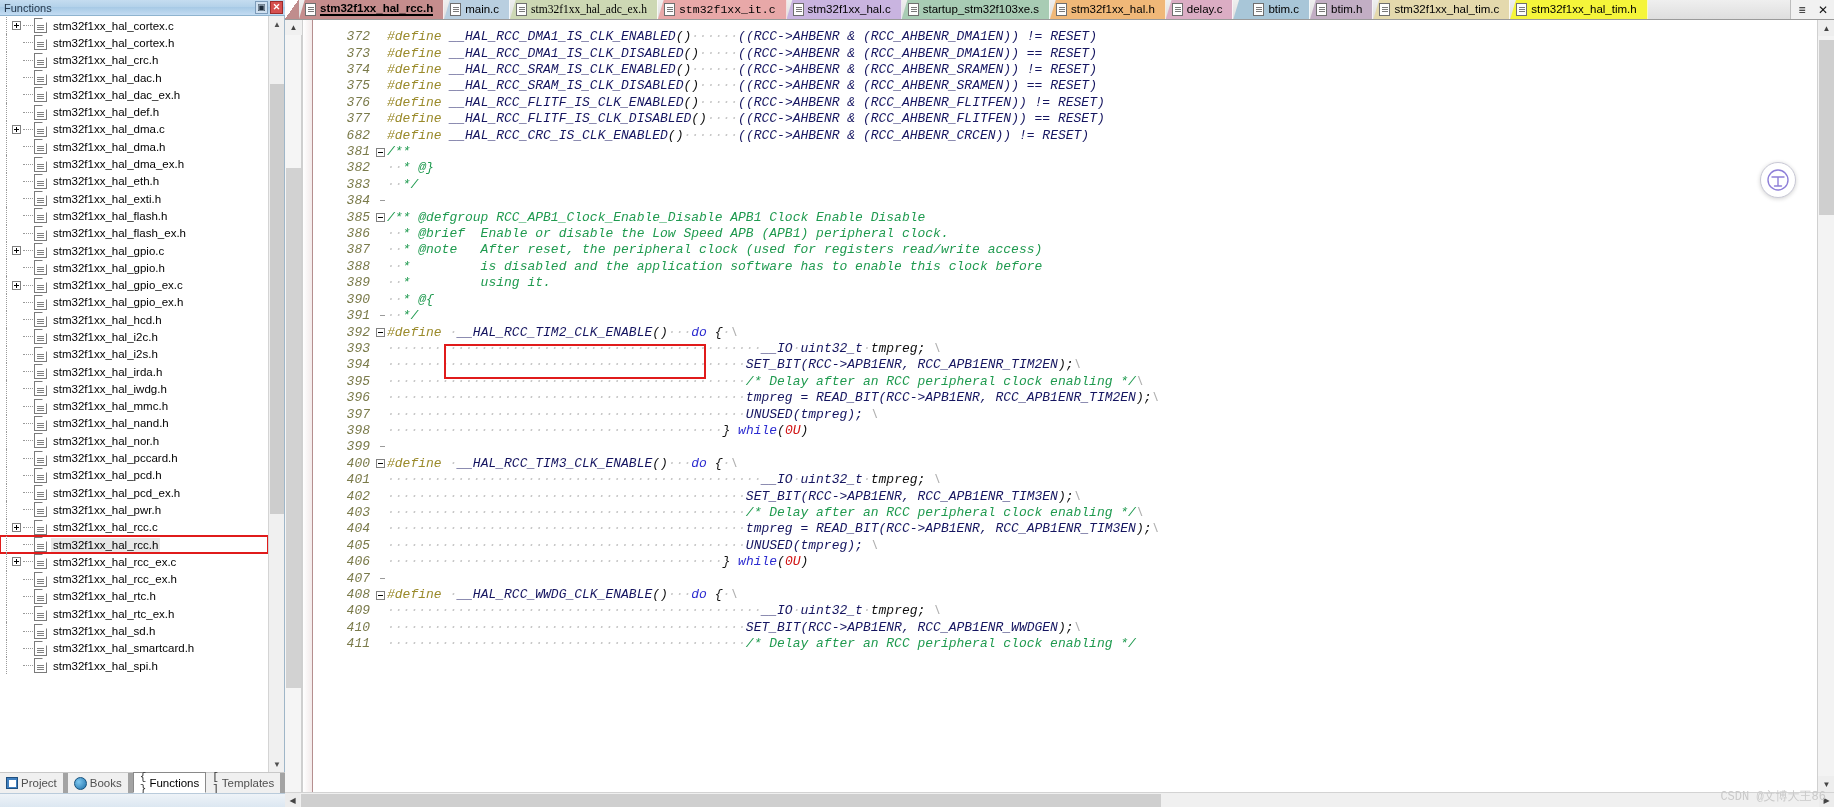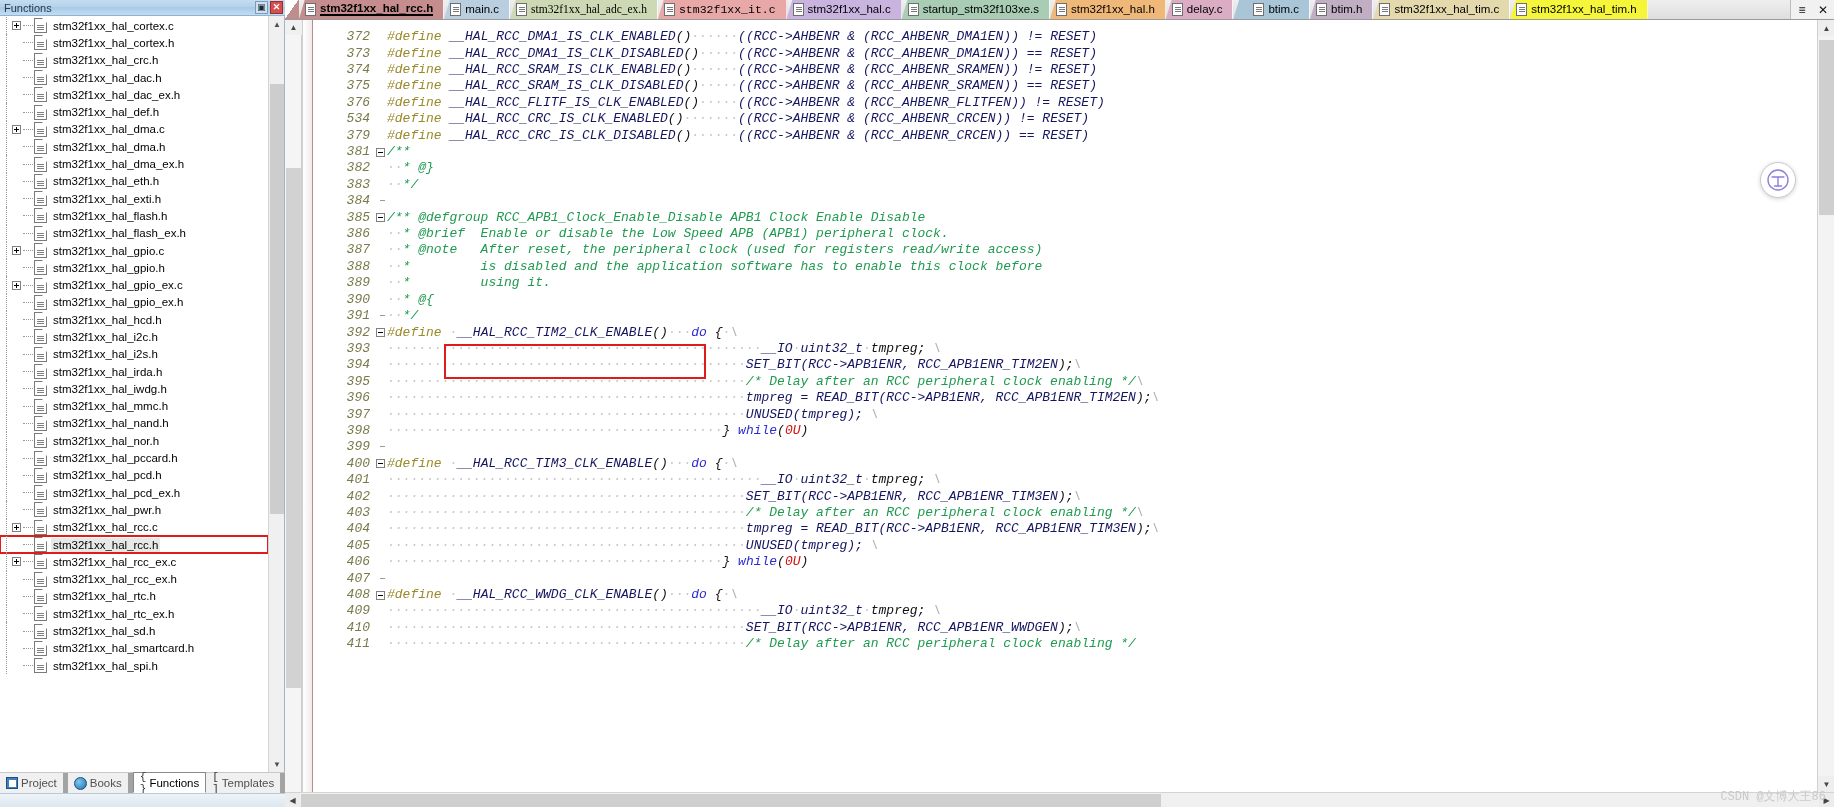--- a/index.html
+++ b/index.html
@@ -765,22 +765,22 @@
         </div>
         <div class="bookmark-col"></div>
 
         <div class="code-scroll">
           <div class="code-lines" id="code-lines">
               <div class="cline"><span class="lnum">372</span><span class="fold"></span><span class="ctext"><span class="k-pp">#define </span><span class="k-mac">__HAL_RCC_DMA1_IS_CLK_ENABLED</span><span class="k-plain">()</span><span class="k-ws">······</span><span class="k-mac">((RCC-&gt;AHBENR &amp; (RCC_AHBENR_DMA1EN)) != RESET)</span></span></div>
               <div class="cline"><span class="lnum">373</span><span class="fold"></span><span class="ctext"><span class="k-pp">#define </span><span class="k-mac">__HAL_RCC_DMA1_IS_CLK_DISABLED</span><span class="k-plain">()</span><span class="k-ws">·····</span><span class="k-mac">((RCC-&gt;AHBENR &amp; (RCC_AHBENR_DMA1EN)) == RESET)</span></span></div>
               <div class="cline"><span class="lnum">374</span><span class="fold"></span><span class="ctext"><span class="k-pp">#define </span><span class="k-mac">__HAL_RCC_SRAM_IS_CLK_ENABLED</span><span class="k-plain">()</span><span class="k-ws">······</span><span class="k-mac">((RCC-&gt;AHBENR &amp; (RCC_AHBENR_SRAMEN)) != RESET)</span></span></div>
               <div class="cline"><span class="lnum">375</span><span class="fold"></span><span class="ctext"><span class="k-pp">#define </span><span class="k-mac">__HAL_RCC_SRAM_IS_CLK_DISABLED</span><span class="k-plain">()</span><span class="k-ws">·····</span><span class="k-mac">((RCC-&gt;AHBENR &amp; (RCC_AHBENR_SRAMEN)) == RESET)</span></span></div>
               <div class="cline"><span class="lnum">376</span><span class="fold"></span><span class="ctext"><span class="k-pp">#define </span><span class="k-mac">__HAL_RCC_FLITF_IS_CLK_ENABLED</span><span class="k-plain">()</span><span class="k-ws">·····</span><span class="k-mac">((RCC-&gt;AHBENR &amp; (RCC_AHBENR_FLITFEN)) != RESET)</span></span></div>
-              <div class="cline"><span class="lnum">534</span><span class="fold"></span><span class="ctext"><span class="k-pp">#define </span><span class="k-mac">__HAL_RCC_CRC_IS_CLK_ENABLED</span><span class="k-plain">()</span><span class="k-ws">·······</span><span class="k-mac">((RCC-&gt;AHBENR &amp; (RCC_AHBENR_CRCEN)) != RESET)</span></span></div>
-              <div class="cline"><span class="lnum">379</span><span class="fold"></span><span class="ctext"><span class="k-pp">#define </span><span class="k-mac">__HAL_RCC_CRC_IS_CLK_DISABLED</span><span class="k-plain">()</span><span class="k-ws">······</span><span class="k-mac">((RCC-&gt;AHBENR &amp; (RCC_AHBENR_CRCEN)) == RESET)</span></span></div>
+              <div class="cline"><span class="lnum">377</span><span class="fold"></span><span class="ctext"><span class="k-pp">#define </span><span class="k-mac">__HAL_RCC_FLITF_IS_CLK_DISABLED</span><span class="k-plain">()</span><span class="k-ws">····</span><span class="k-mac">((RCC-&gt;AHBENR &amp; (RCC_AHBENR_FLITFEN)) == RESET)</span></span></div>
+              <div class="cline"><span class="lnum">682</span><span class="fold"></span><span class="ctext"><span class="k-pp">#define </span><span class="k-mac">__HAL_RCC_CRC_IS_CLK_ENABLED</span><span class="k-plain">()</span><span class="k-ws">·······</span><span class="k-mac">((RCC-&gt;AHBENR &amp; (RCC_AHBENR_CRCEN)) != RESET)</span></span></div>
               <div class="cline"><span class="lnum">381</span><span class="fold"><span class="fbox"></span></span><span class="ctext"><span class="k-com">/**</span></span></div>
               <div class="cline"><span class="lnum">382</span><span class="fold"><span class="fline"></span></span><span class="ctext"><span class="k-ws">··</span><span class="k-com">* @}</span></span></div>
               <div class="cline"><span class="lnum">383</span><span class="fold"><span class="fline"></span></span><span class="ctext"><span class="k-ws">··</span><span class="k-com">*/</span></span></div>
               <div class="cline"><span class="lnum">384</span><span class="fold"><span class="fend"></span></span><span class="ctext"></span></div>
               <div class="cline"><span class="lnum">385</span><span class="fold"><span class="fbox"></span></span><span class="ctext"><span class="k-com">/** @defgroup RCC_APB1_Clock_Enable_Disable APB1 Clock Enable Disable</span></span></div>
               <div class="cline"><span class="lnum">386</span><span class="fold"><span class="fline"></span></span><span class="ctext"><span class="k-ws">··</span><span class="k-com">* @brief  Enable or disable the Low Speed APB (APB1) peripheral clock.</span></span></div>
               <div class="cline"><span class="lnum">387</span><span class="fold"><span class="fline"></span></span><span class="ctext"><span class="k-ws">··</span><span class="k-com">* @note   After reset, the peripheral clock (used for registers read/write access)</span></span></div>
               <div class="cline"><span class="lnum">388</span><span class="fold"><span class="fline"></span></span><span class="ctext"><span class="k-ws">··</span><span class="k-com">*         is disabled and the application software has to enable this clock before</span></span></div>
               <div class="cline"><span class="lnum">389</span><span class="fold"><span class="fline"></span></span><span class="ctext"><span class="k-ws">··</span><span class="k-com">*         using it.</span></span></div>
               <div class="cline"><span class="lnum">390</span><span class="fold"><span class="fline"></span></span><span class="ctext"><span class="k-ws">··</span><span class="k-com">* @{</span></span></div>

